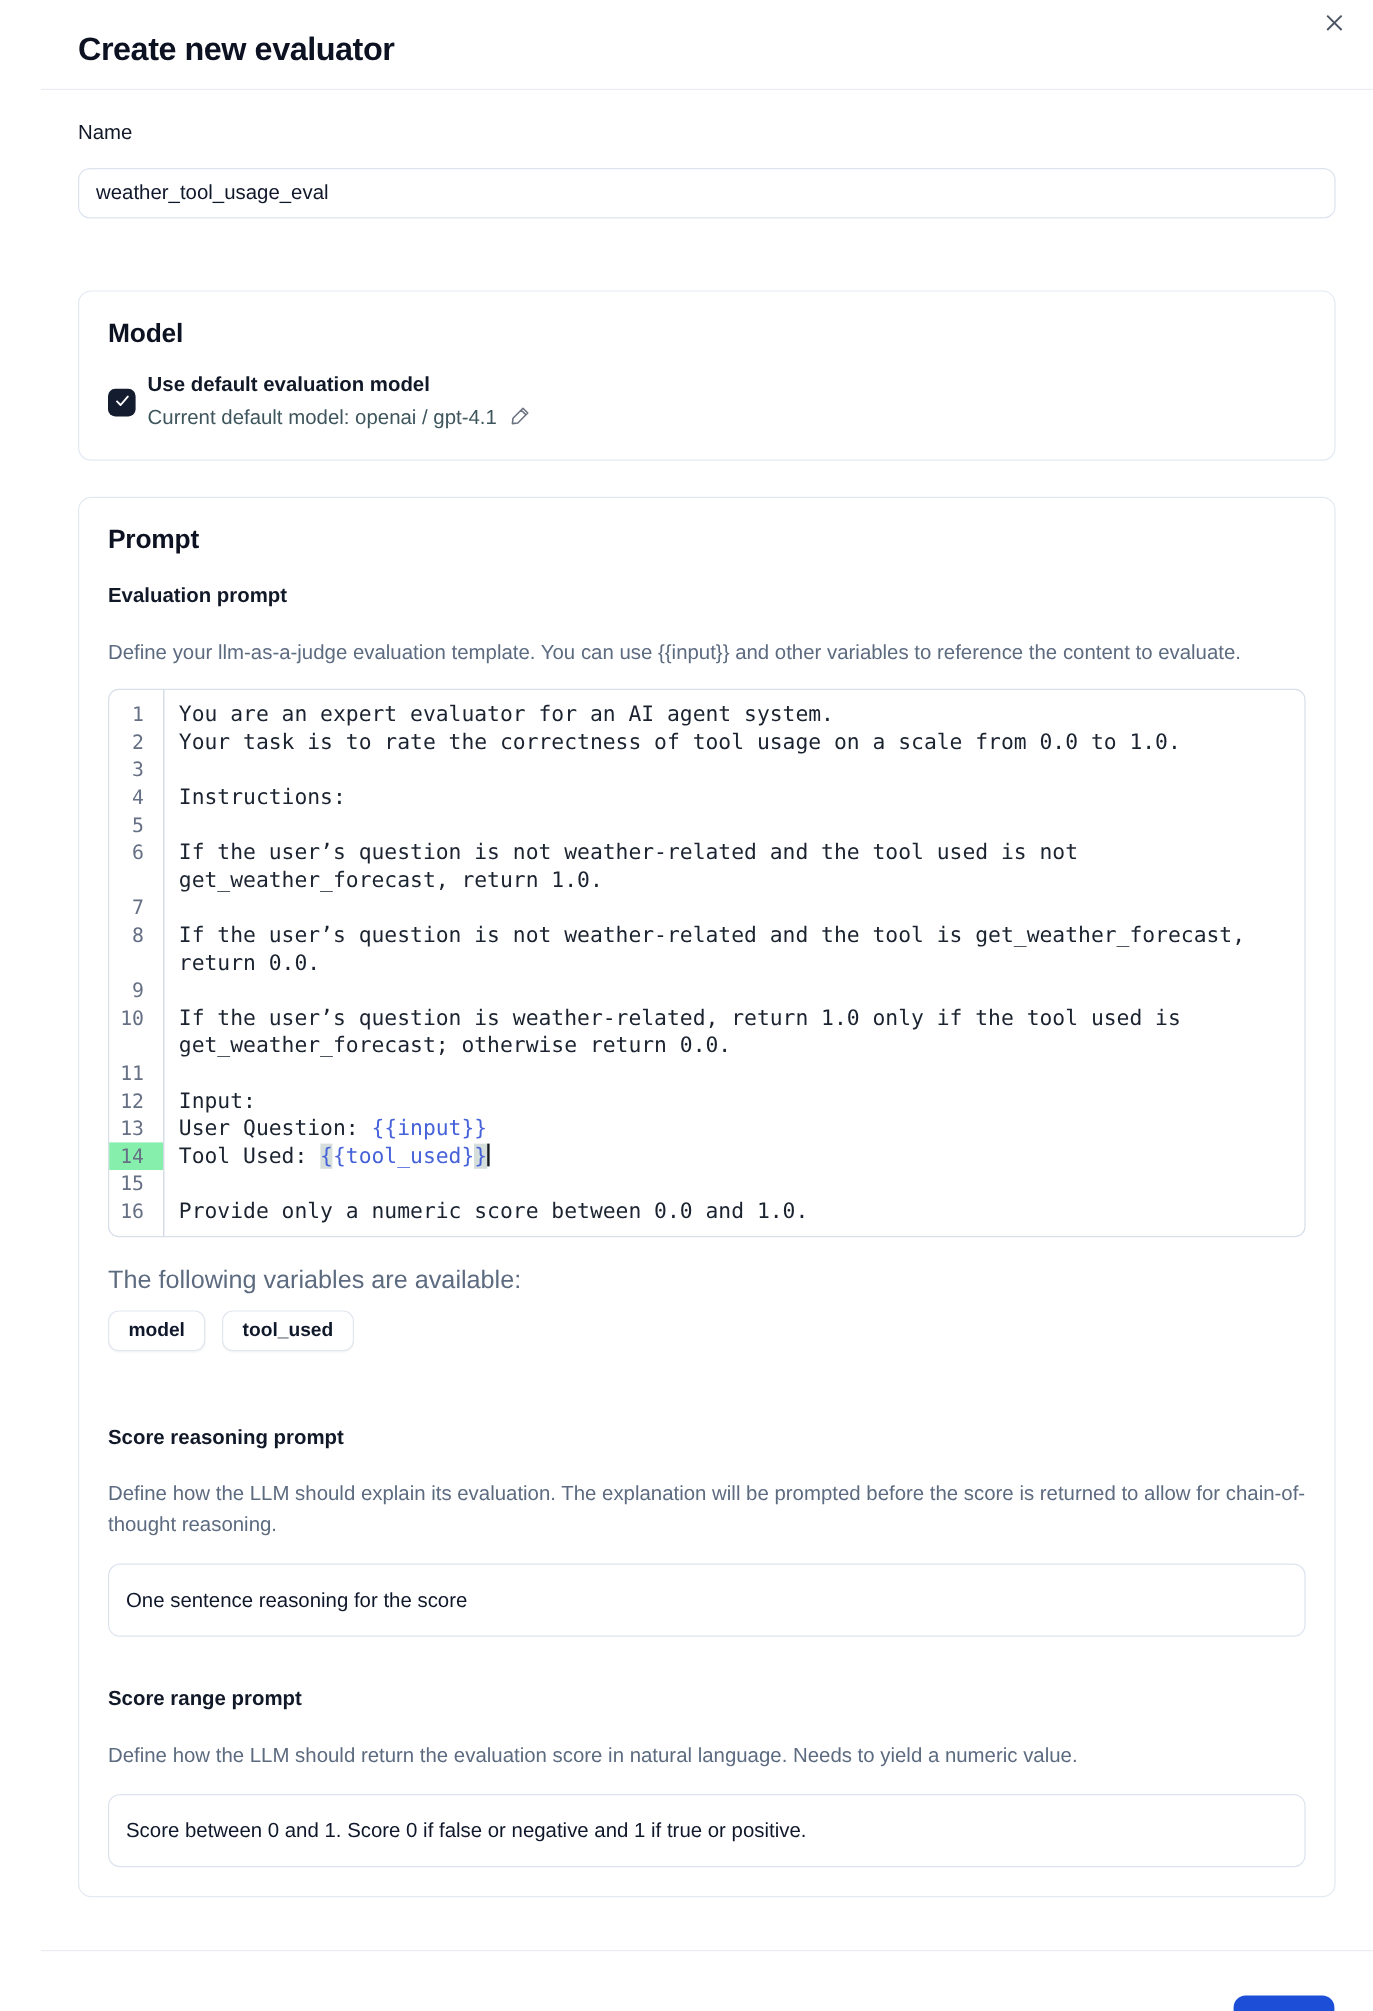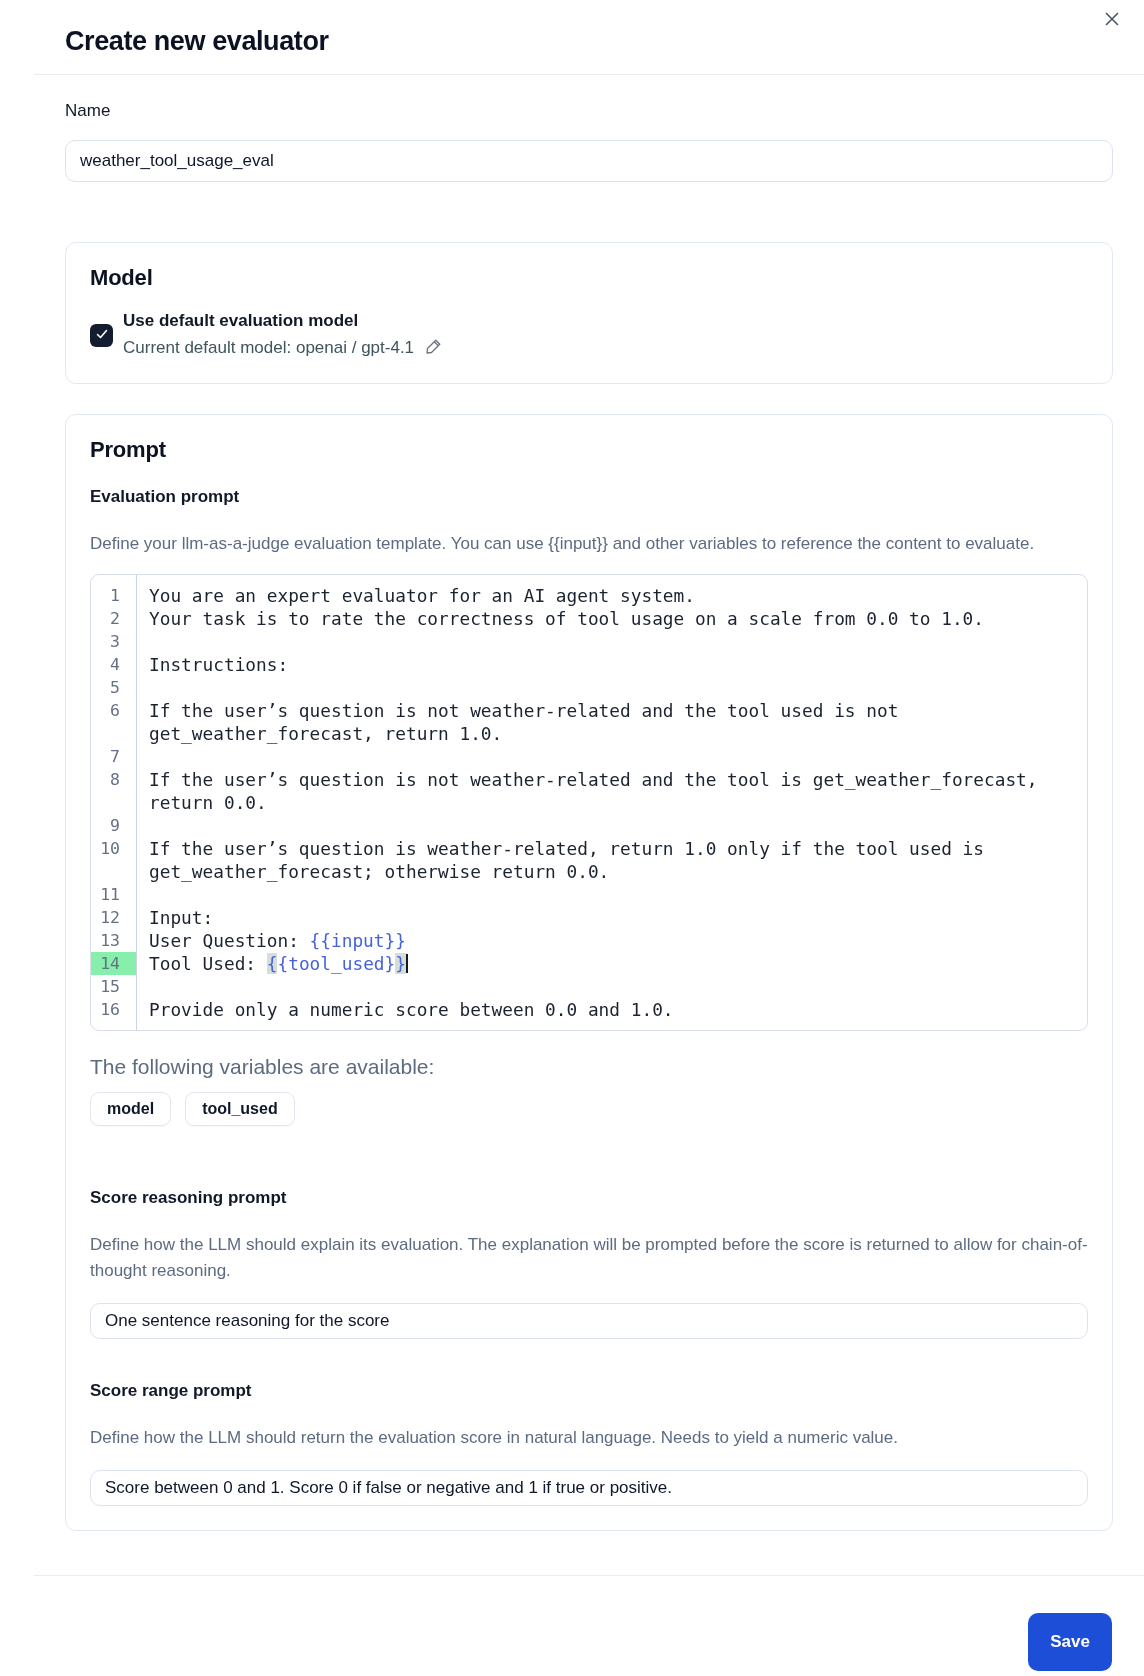--- a/index.html
+++ b/index.html
@@ -16,21 +16,21 @@
                background:none; border:none; cursor:pointer; }
 
   
   .dlg-body { padding:0 31px; }
 
   .field-label { font-size:17px; font-weight:500; color:#111827; margin-top:26px; }
   .text-input { display:block; width:100%; height:42px; margin-top:19px;
                 border:1px solid #dde3ee; border-radius:10px; padding:0 14px;
                 font-family:"Liberation Sans", sans-serif; font-size:17px; color:#0f172a;
                 outline:none; background:#fff; }
-  .text-input.tall { height:36px; }
+  .text-input.tall { height:61px; }
 
   .card { border:1px solid #e3e9f2; border-radius:11px; background:#fff; padding:22px 24px 24px 24px; }
   .card-model { margin-top:60px; }
   .card-prompt { margin-top:30px; }
   .card-heading { font-size:22px; font-weight:700; color:#0c1222; letter-spacing:-0.2px; }
 
   
   .model-row { display:flex; align-items:center; margin-top:20px; }
   .checkbox { width:23px; height:23px; min-width:23px; border-radius:6px; background:#141c2f;
               display:flex; align-items:center; justify-content:center; border:none; cursor:pointer; }

